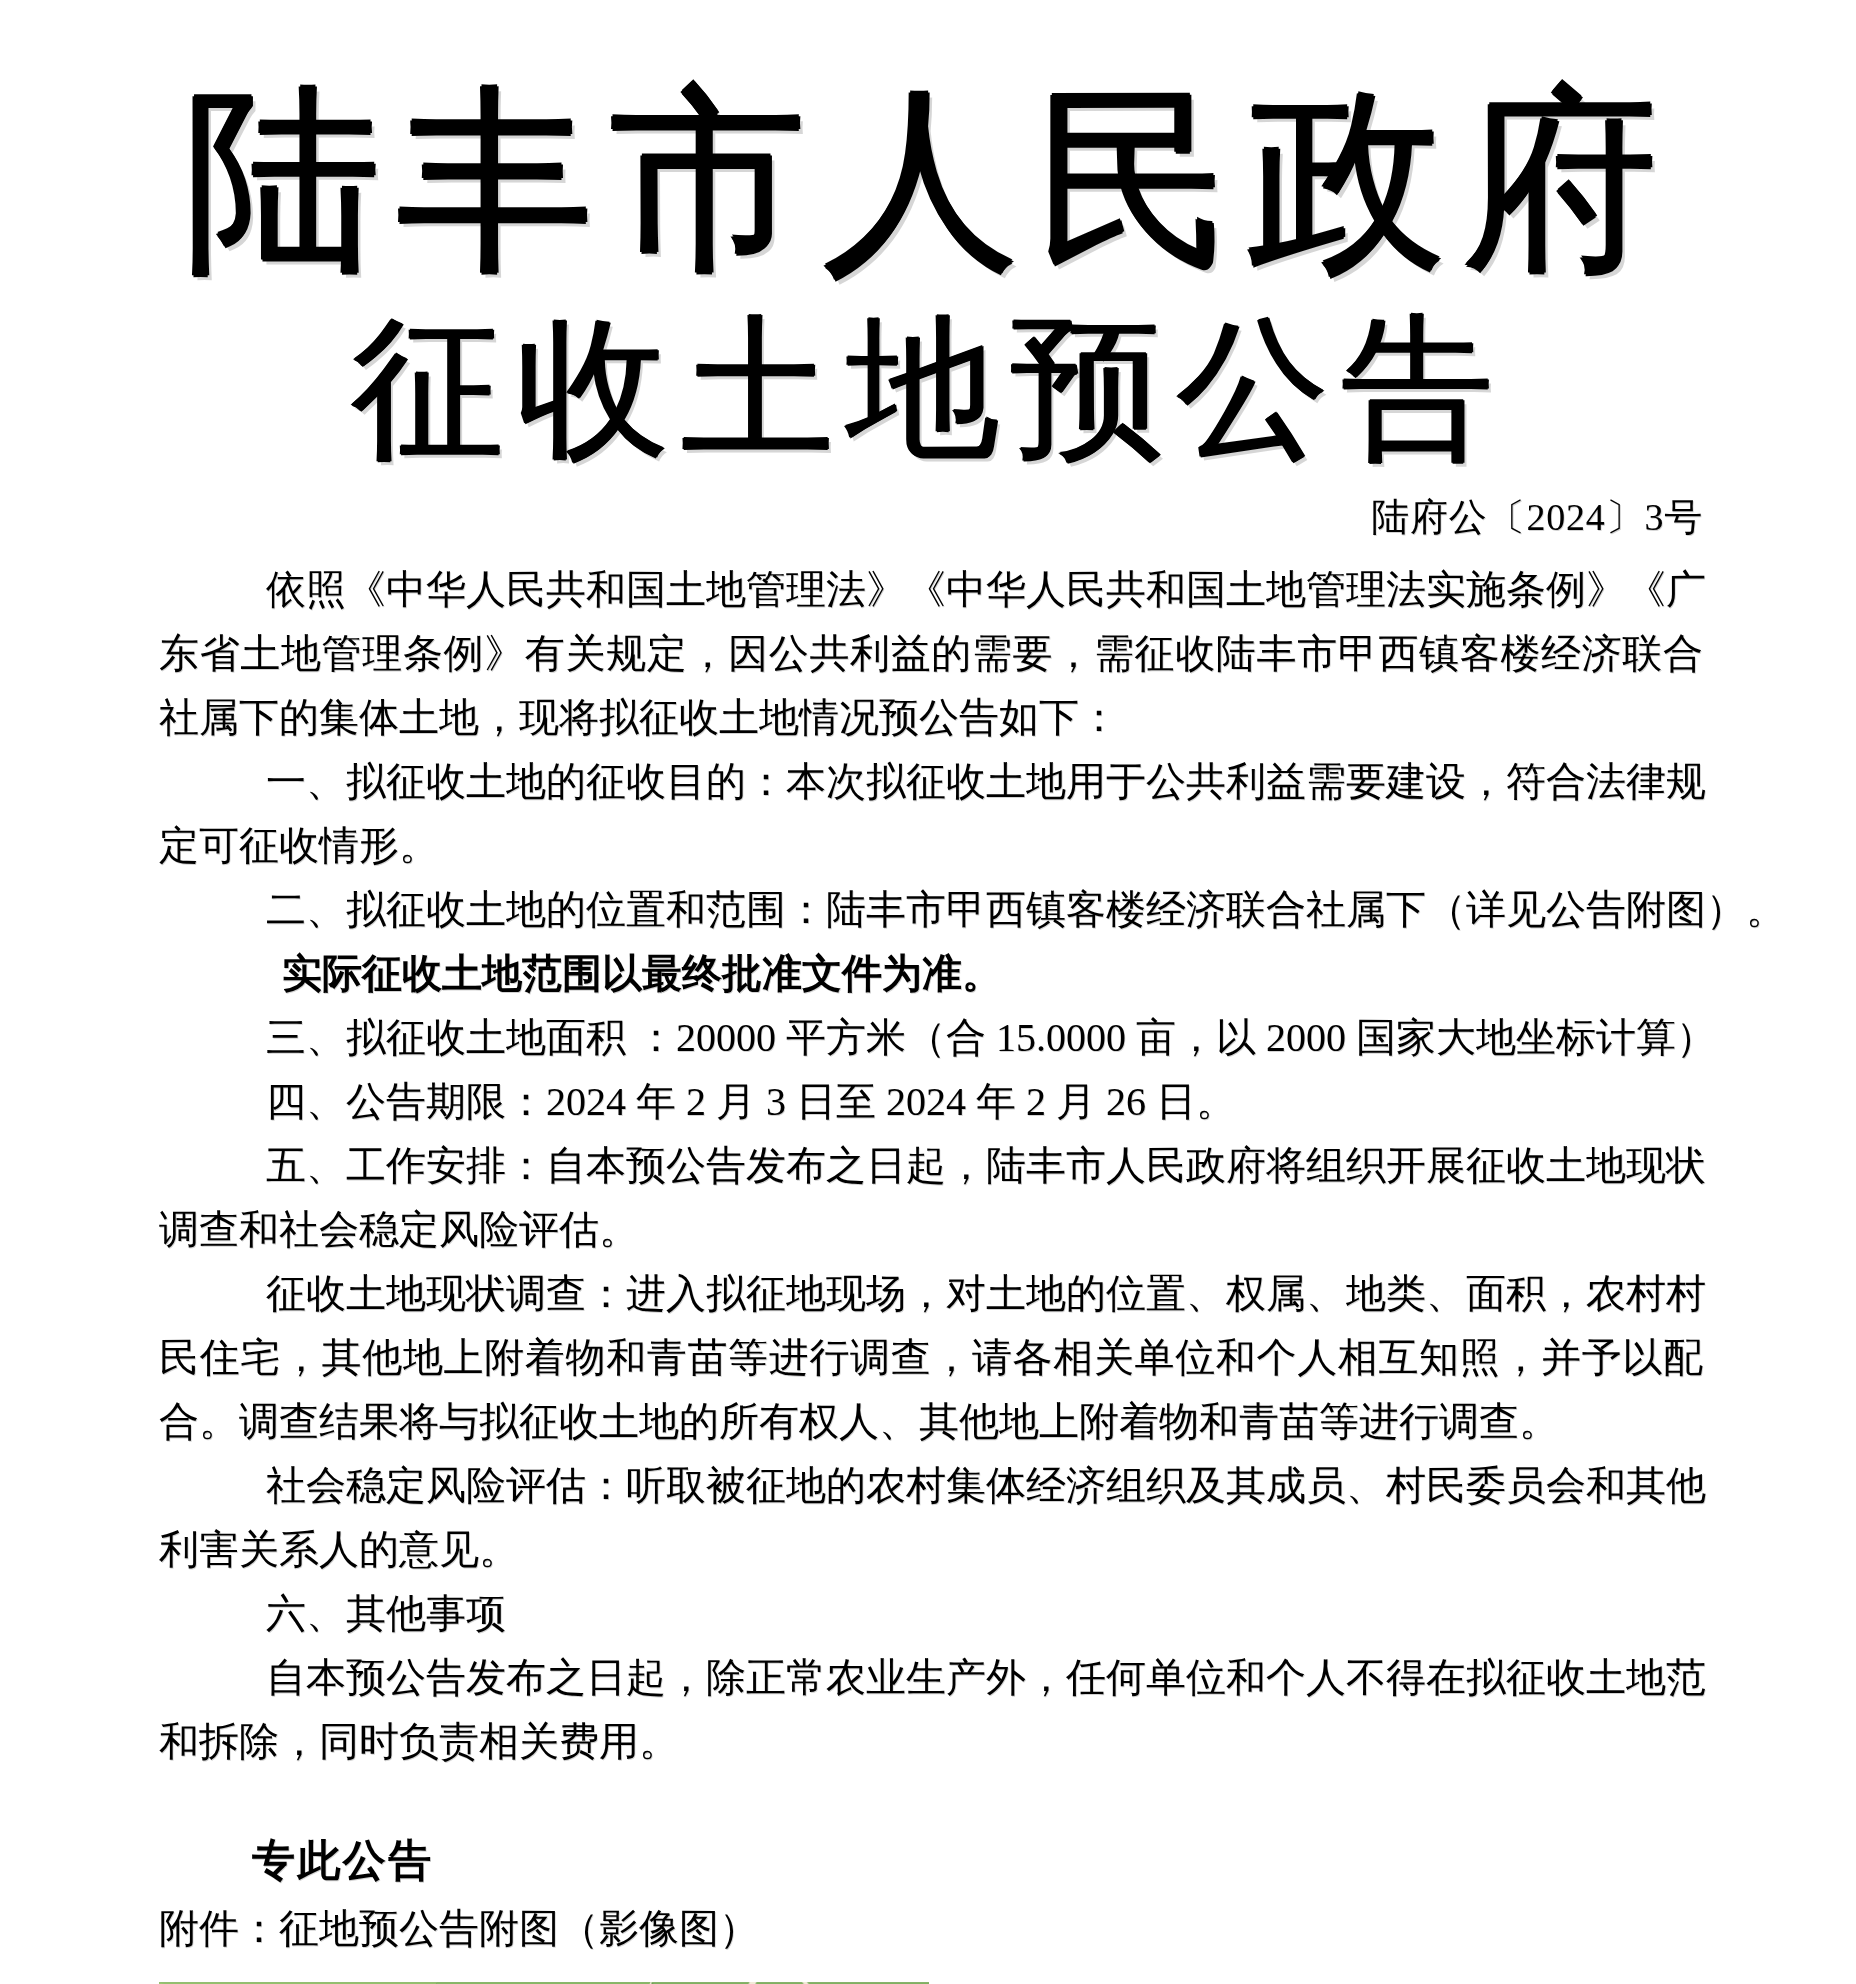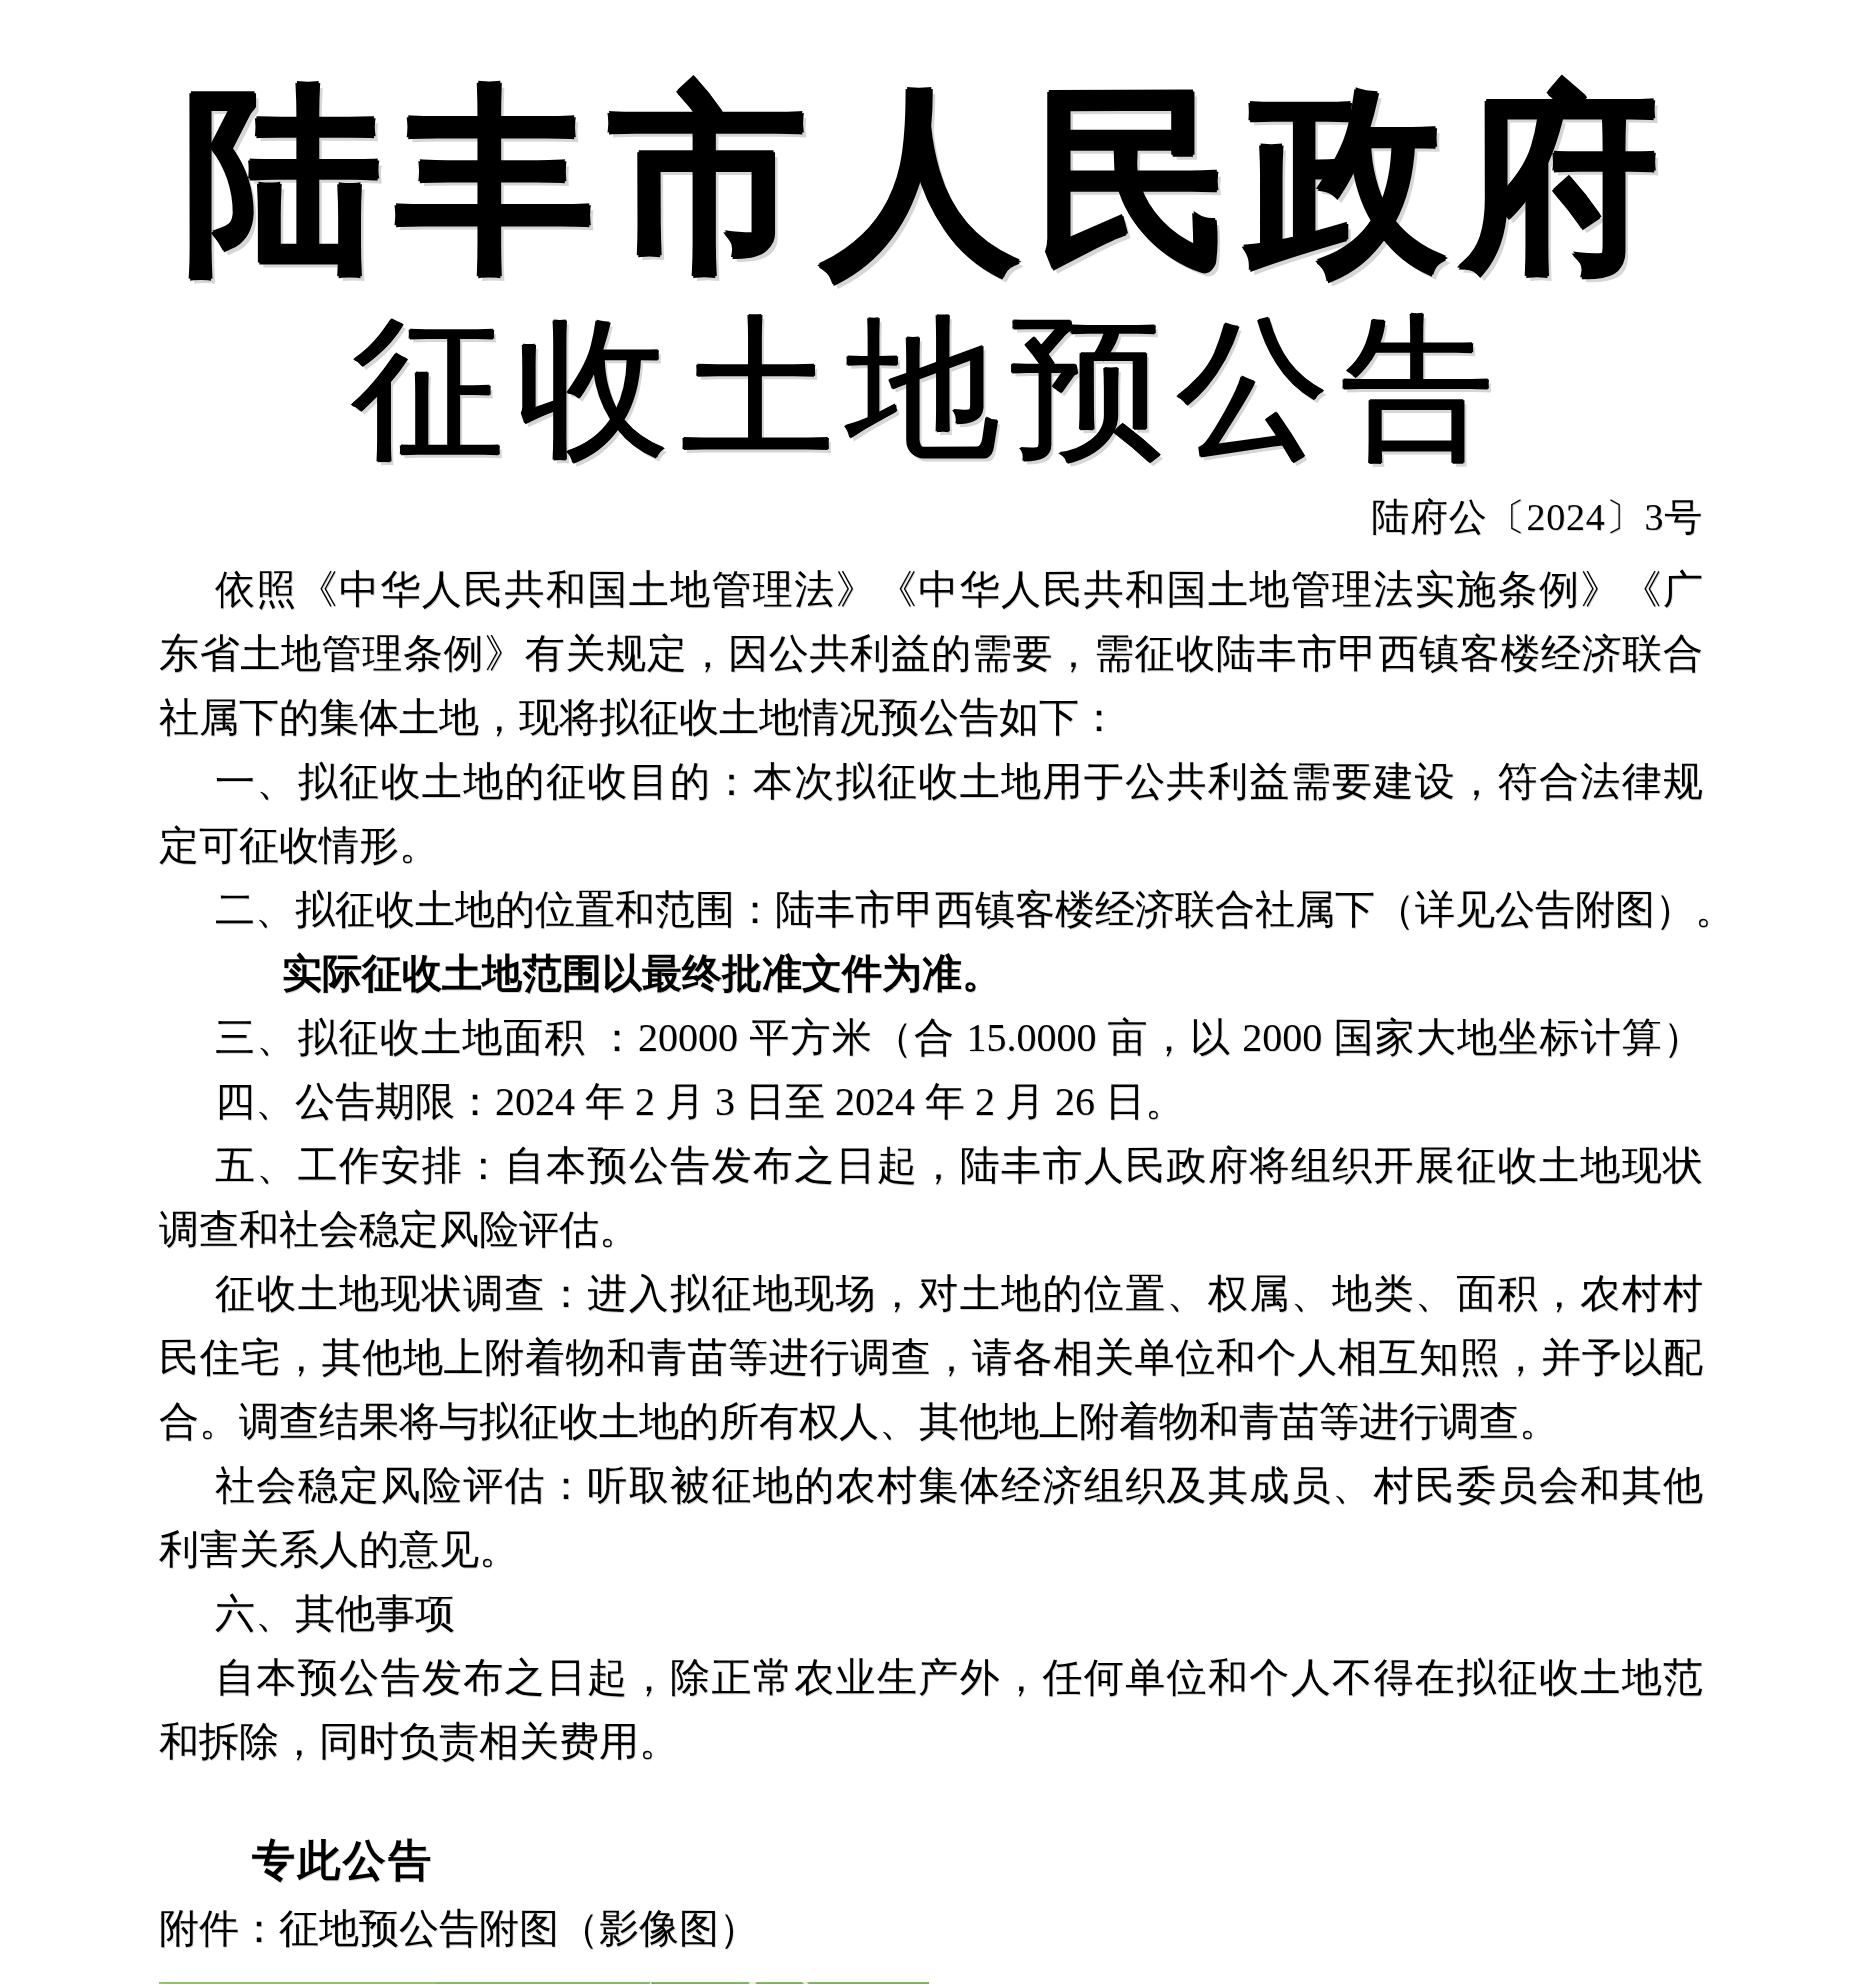--- a/index.html
+++ b/index.html
@@ -1,31 +1,31 @@
 <!DOCTYPE html>
 <html style="font-size:6.4px"><head>
 <meta charset="utf-8">
 <style>
   html,body{margin:0;padding:0;background:#ffffff;}
   body{width:1857px;height:2629px;font-family:"Liberation Serif","DejaVu Serif",serif;color:#000;}
   .page{position:relative;width:1857px;height:2629px;background:#fff;overflow:hidden;}
 
   .title1{position:absolute;top:56px;left:0;width:100%;margin:0;text-align:center;
-    font-size:198px;line-height:254px;font-weight:bold;letter-spacing:15px;white-space:nowrap;
+    font-size:198px;line-height:254px;font-weight:normal;letter-spacing:15px;white-space:nowrap;
     text-shadow:1.6px 0 0 #000,-1.6px 0 0 #000,0 1.6px 0 #000,0 -1.6px 0 #000,4px 4.8px 0 rgba(90,90,90,.25);}
   .title2{position:absolute;top:306px;left:0;width:100%;margin:0;text-align:center;
     font-size:153px;line-height:167px;font-weight:normal;letter-spacing:12px;white-space:nowrap;
     text-shadow:1.2px 0 0 #000,-1.2px 0 0 #000,0 1.2px 0 #000,0 -1.2px 0 #000,3.2px 4px 0 rgba(90,90,90,.25);}
   .docnum{position:absolute;top:495px;right:154px;font-size:38px;line-height:44px;
     letter-spacing:0.8px;white-space:nowrap;text-shadow:0.8px 0.8px 0 rgba(110,110,110,.3);}
 
   .bodytext{position:absolute;top:558px;left:159px;width:1544px;}
   .bline{display:block;height:64px;line-height:64px;font-size:40px;white-space:nowrap;
     letter-spacing:0px;text-shadow:0.8px 0.8px 0 rgba(110,110,110,.3);}
-  .ind2{margin-left:56px;}
+  .ind2{margin-left:107px;}
   .ind3{margin-left:123px;font-weight:bold;}
   .just{text-align:justify;text-align-last:justify;text-justify:inter-character;}
 
   .closing{position:absolute;top:1829px;left:252px;font-size:43px;line-height:64px;font-weight:bold;
     white-space:nowrap;letter-spacing:2.4px;text-shadow:0.8px 0.8px 0 rgba(110,110,110,.3);}
   .attach{position:absolute;top:1897px;left:159px;font-size:40px;line-height:64px;white-space:nowrap;
     text-shadow:0.8px 0.8px 0 rgba(110,110,110,.3);text-align:right;}
 
   .mapwrap{position:absolute;left:159px;top:1982px;width:770px;height:561px;}
   .mapwrap svg{display:block;width:770px;height:561px;}

